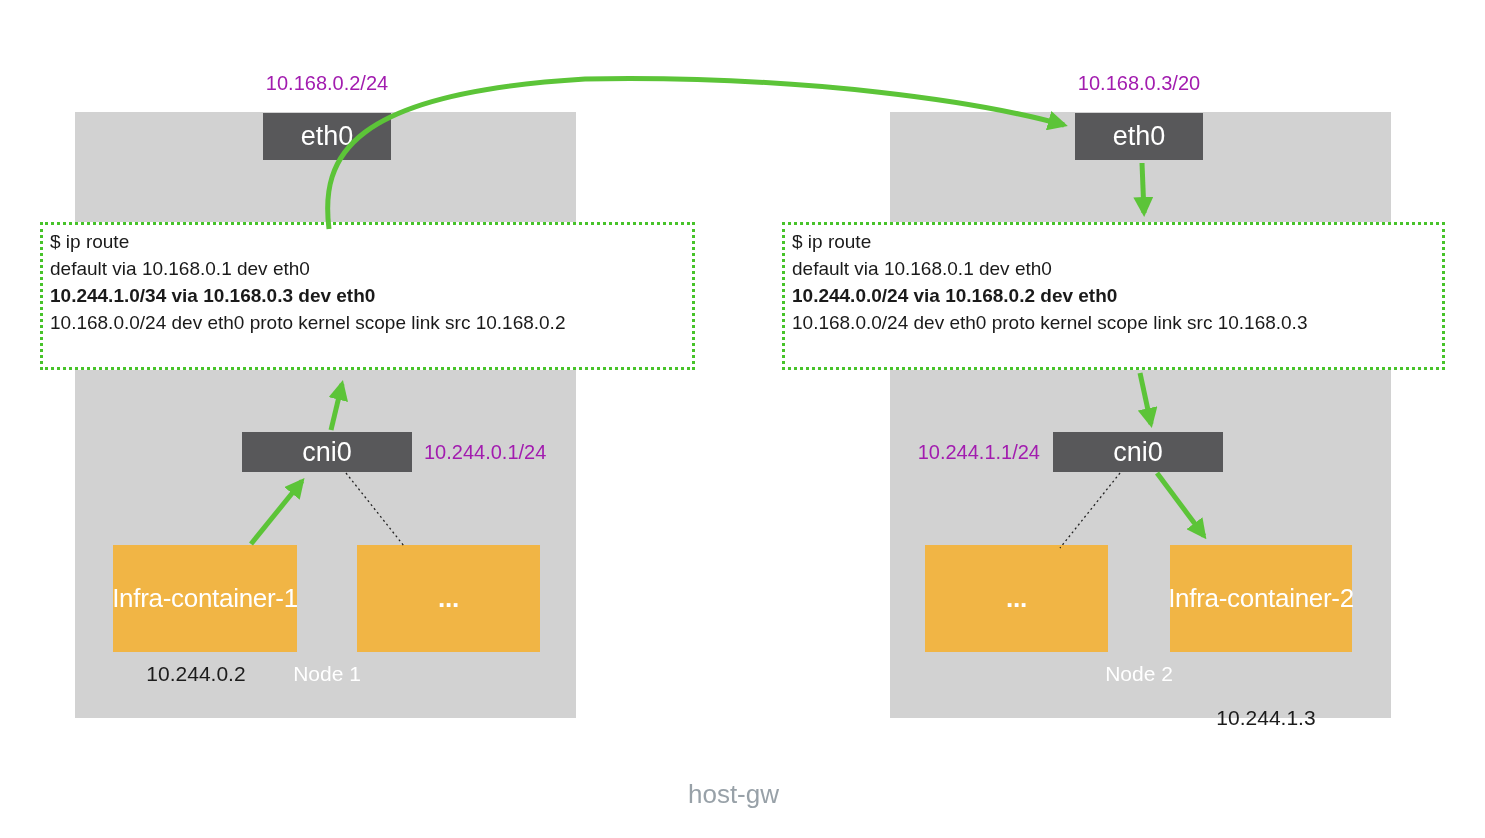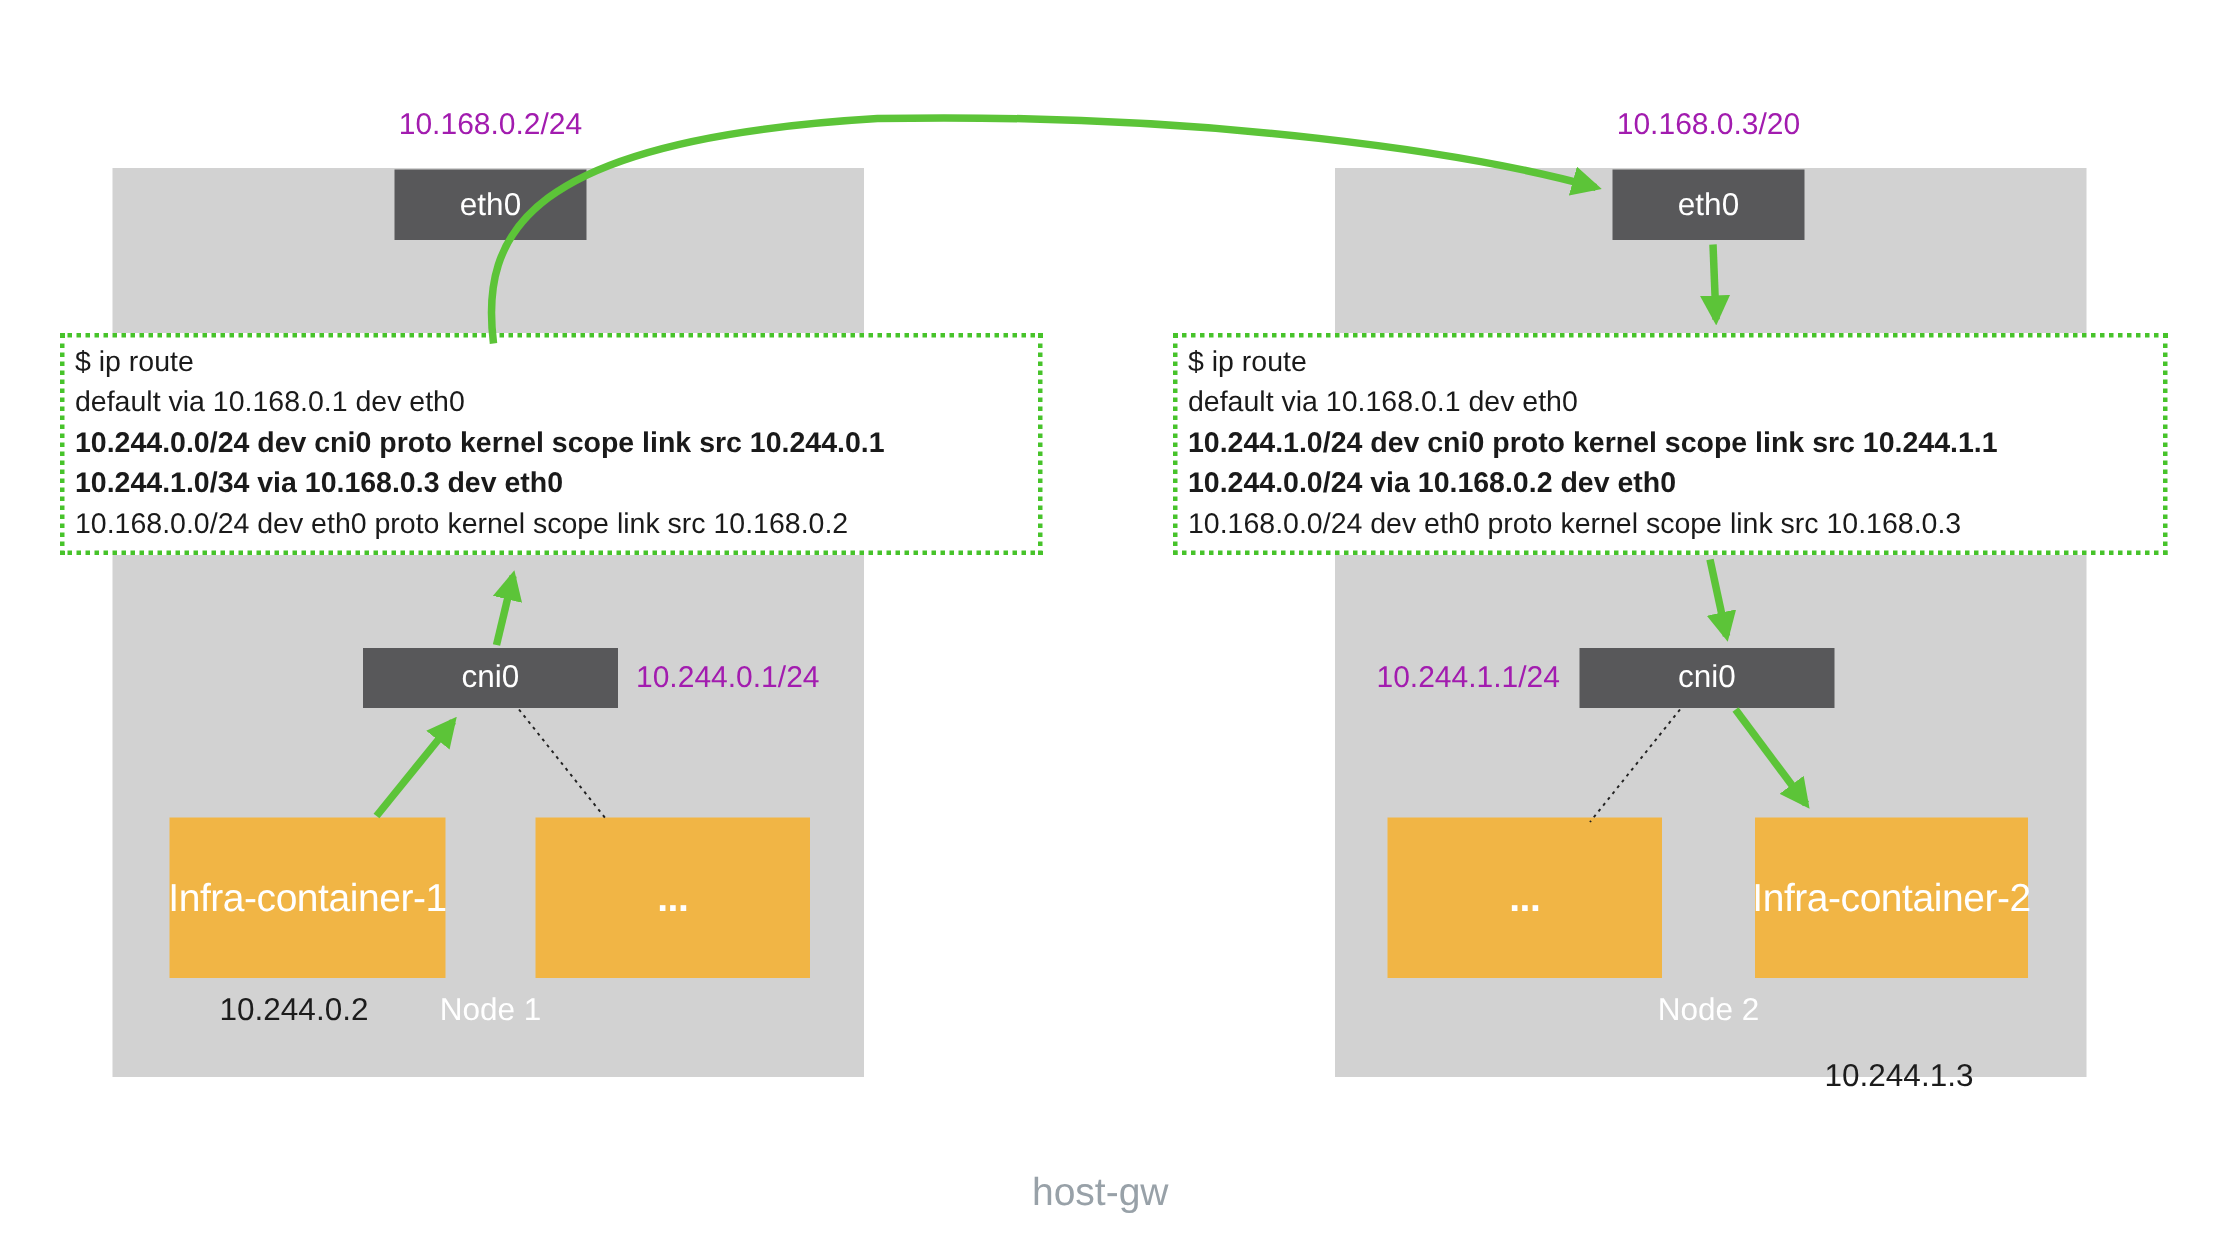--- a/index.html
+++ b/index.html
@@ -4,21 +4,21 @@
 <style>
   html,body { margin:0; padding:0; background:#ffffff; }
   body { font-family:"Liberation Sans", sans-serif; }
   .canvas { position:relative; width:1485px; height:838px; background:#ffffff; overflow:hidden; }
 
   .node-rect { position:absolute; top:112px; width:501px; height:606px; background:#d2d2d2; }
   .node1-rect { left:75px; }
   .node2-rect { left:890px; }
 
   .dev-box { position:absolute; background:#58585a; color:#ffffff; display:flex;
-             align-items:center; justify-content:center; font-size:21px;text-align:center; }
+             align-items:center; justify-content:center; font-size:27px;text-align:center; }
   .eth1 { left:263px; top:113px; width:128px; height:47px; }
   .eth2 { left:1075px; top:113px; width:128px; height:47px; }
   .cni1 { left:242px; top:432px; width:170px; height:40px; }
   .cni2 { left:1053px; top:432px; width:170px; height:40px; }
 
   .ip-label { position:absolute; font-size:20px; color:#a21caf; white-space:nowrap; }
   .eth1-ip { left:227px; top:72px; width:200px; text-align:center; }
   .eth2-ip { left:1039px; top:72px; width:200px; text-align:center; }
   .cni1-ip { left:424px; top:441px; }
   .cni2-ip { left:880px; top:441px; width:160px; text-align:right; }
@@ -61,28 +61,26 @@
 
   <div class="ip-label eth1-ip">10.168.0.2/24</div>
   <div class="ip-label eth2-ip">10.168.0.3/20</div>
 
   <div class="dev-box eth1">eth0</div>
   <div class="dev-box eth2">eth0</div>
 
   <div class="route-box route1">
     <div class="route-line">$ ip route</div>
     <div class="route-line">default via 10.168.0.1 dev eth0</div>
-    <div class="route-line bold">10.244.0.0/24 dev cni0 proto kernel scope link src 10.244.0.1</div>
     <div class="route-line bold">10.244.1.0/34 via 10.168.0.3 dev eth0</div>
     <div class="route-line">10.168.0.0/24 dev eth0 proto kernel scope link src 10.168.0.2</div>
   </div>
   <div class="route-box route2">
     <div class="route-line">$ ip route</div>
     <div class="route-line">default via 10.168.0.1 dev eth0</div>
-    <div class="route-line bold">10.244.1.0/24 dev cni0 proto kernel scope link src 10.244.1.1</div>
     <div class="route-line bold">10.244.0.0/24 via 10.168.0.2 dev eth0</div>
     <div class="route-line">10.168.0.0/24 dev eth0 proto kernel scope link src 10.168.0.3</div>
   </div>
 
   <div class="dev-box cni1">cni0</div>
   <div class="dev-box cni2">cni0</div>
   <div class="ip-label cni1-ip">10.244.0.1/24</div>
   <div class="ip-label cni2-ip">10.244.1.1/24</div>
 
   <div class="container-box infra1">Infra-container-1</div>

